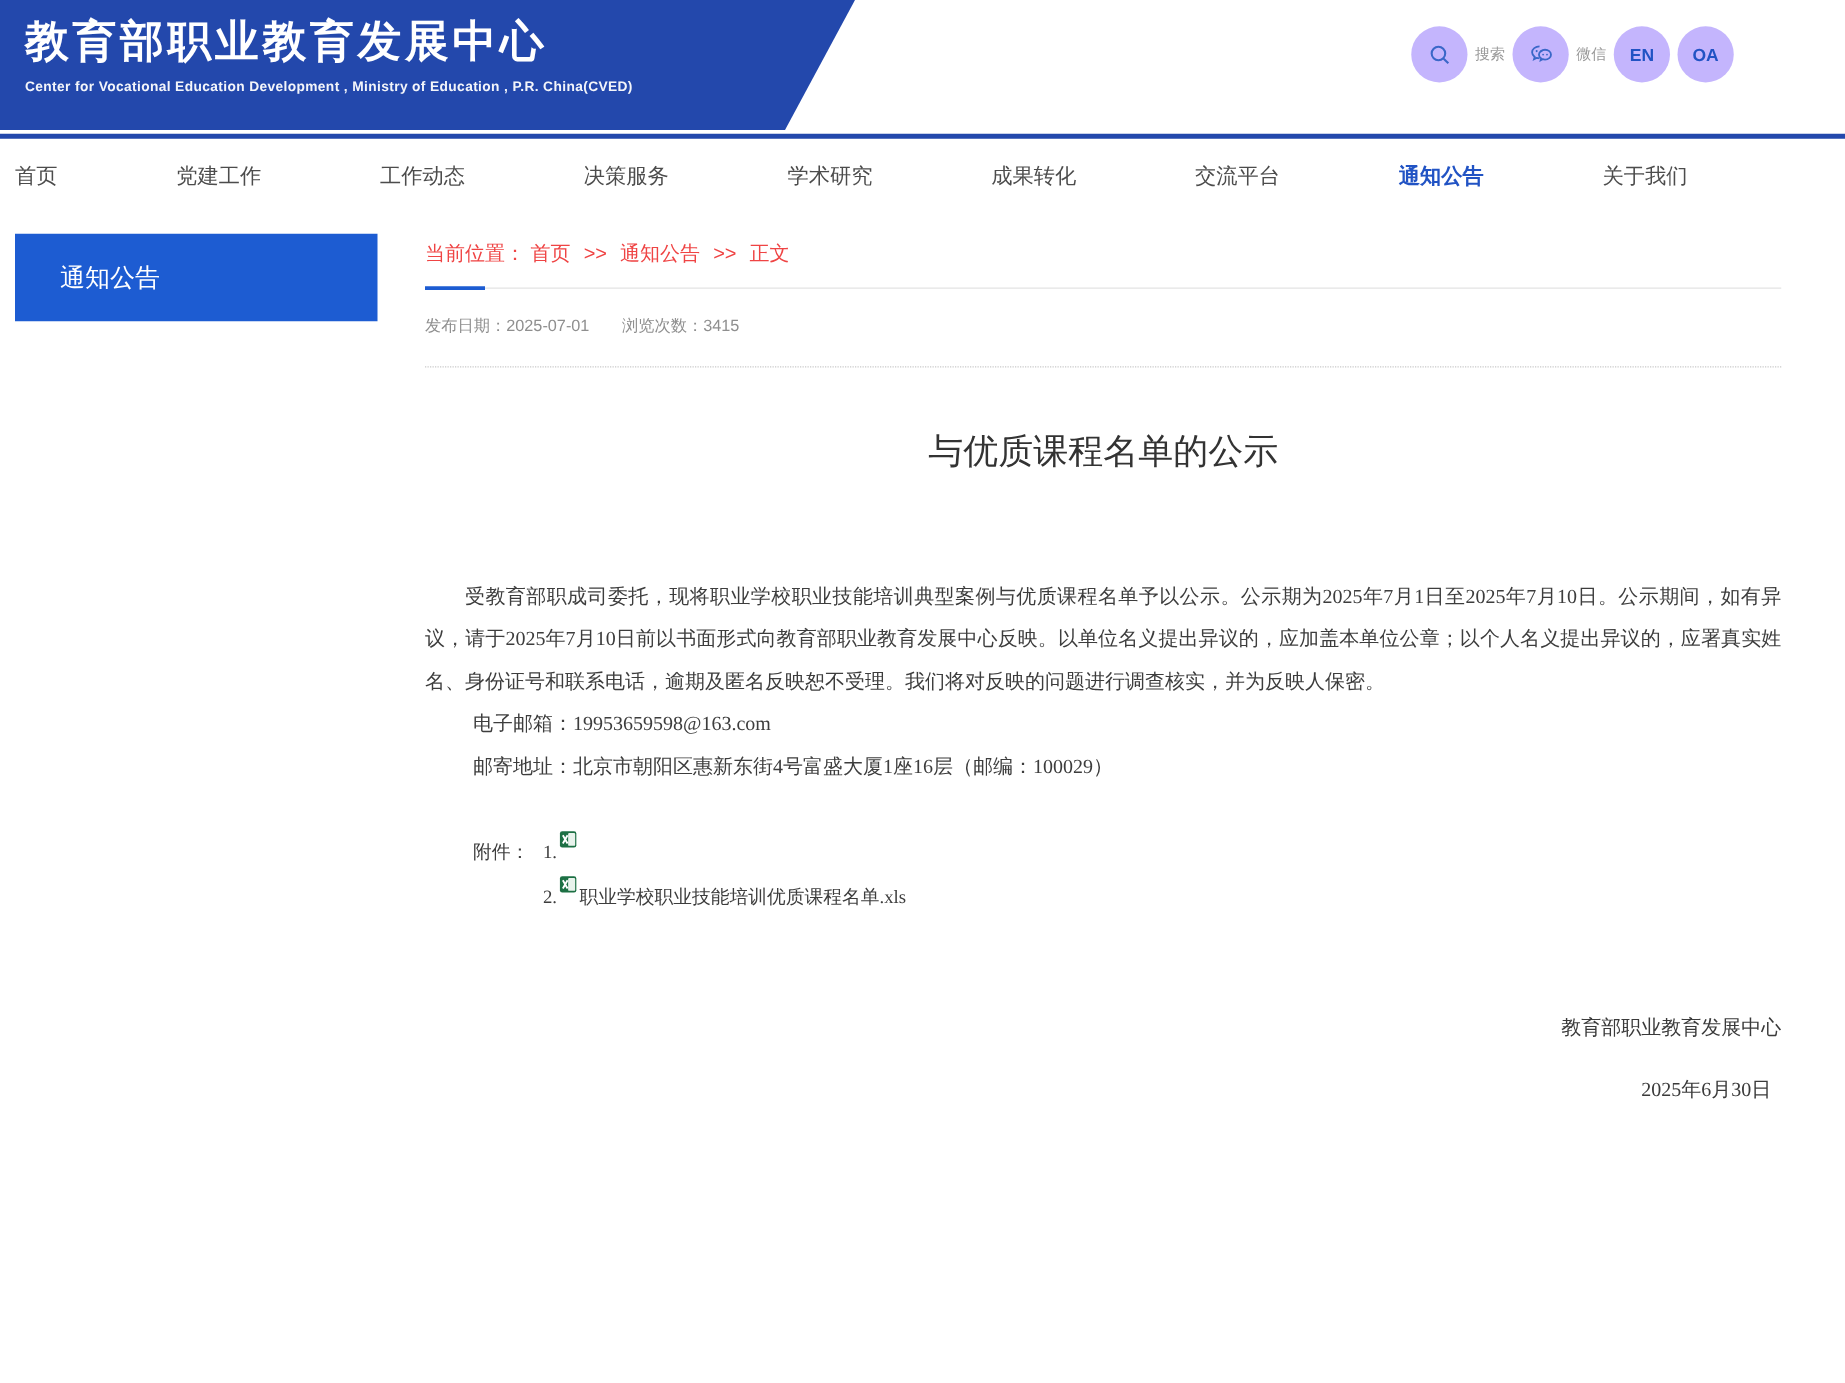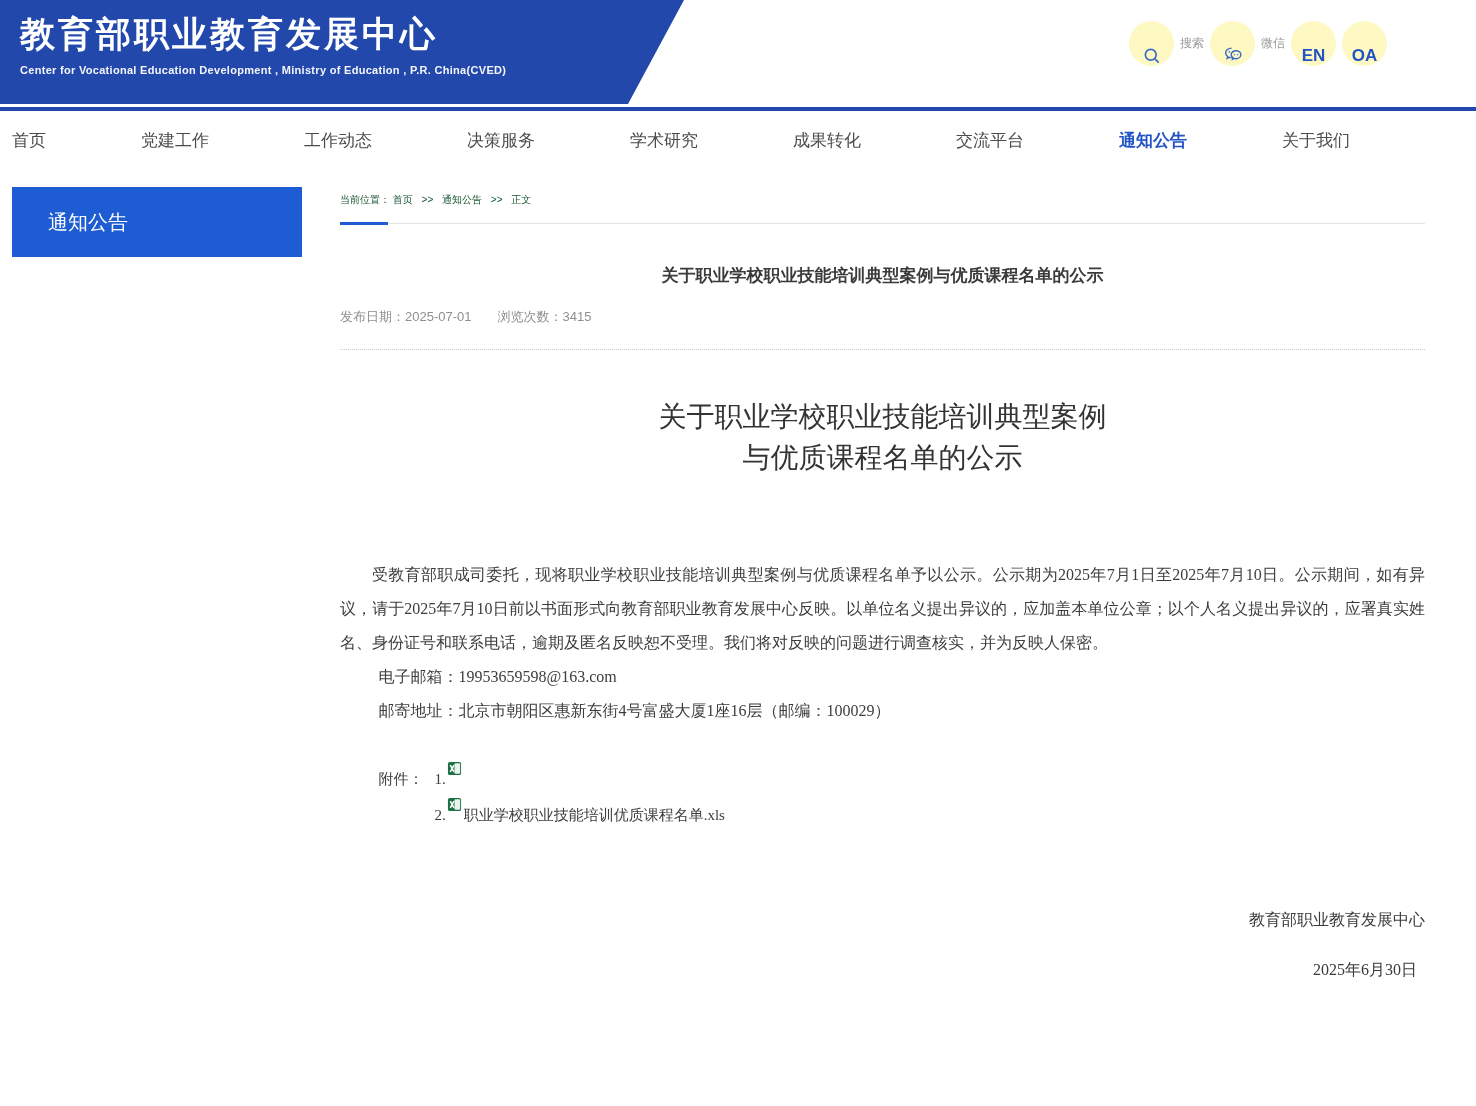--- a/index.html
+++ b/index.html
@@ -8,43 +8,43 @@
 
   
   .header { position:relative; height:104px; background:#ffffff; }
   .header-band { position:absolute; left:0; top:0; width:100%; height:104px;
                  background:#2348ac;
                  clip-path: polygon(0 0, 684px 0, 628px 100%, 0 100%); }
   .logo { position:absolute; left:20px; top:10px; color:#ffffff; z-index:2; }
   .logo-title { font-size:35px; font-weight:bold; letter-spacing:3px; line-height:48px; }
   .logo-sub { font-size:11px; font-weight:bold; letter-spacing:0.3px; margin-top:6px; opacity:.95; }
   .header-icons { position:absolute; right:89px; top:21px; display:flex; align-items:center; gap:6px; z-index:2; }
-  .icon-circle { width:45px; height:45px; border-radius:50%; background:#fef9c3;
-                 display:flex; align-items:flex-end; justify-content:center;
-                 color:#2153c4; font-weight:bold; font-size:17px; cursor:pointer; }
+  .icon-circle { width:45px; height:45px; border-radius:50%; background:#c4b5fd;
+                 display:flex; align-items:center; justify-content:center;
+                 color:#2153c4; font-weight:bold; font-size:14px; cursor:pointer; }
   .vlabel { display:flex; flex-direction:column; font-size:12px; color:#9a9a9a; line-height:17px; text-align:center; }
 
   .blue-rule { height:4px; background:#2348ac; margin-top:3px; }
 
   
   .nav { display:flex; justify-content:space-between; align-items:center;
          height:58px; padding:0 126px 0 12px; }
   .nav-item { font-size:17px; color:#4c4c4c; cursor:pointer; white-space:nowrap; }
   .nav-item.active { color:#2153c4; font-weight:bold; }
 
   
   .main { display:flex; align-items:flex-start; }
   .sidebar { width:290px; margin-left:12px; margin-top:18px; flex:none; }
   .sidebar-current { background:#1d5cd2; color:#ffffff; height:70px;
                      display:flex; align-items:center; padding-left:36px;
                      font-size:20px; cursor:pointer; }
   .content { flex:1; margin-left:38px; margin-right:51px; margin-top:24px; }
 
   
-  .breadcrumb { font-size:10px; color:#14532d; }
+  .breadcrumb { font-size:16px; color:#ef4444; }
   .breadcrumb span { cursor:pointer; }
   .breadcrumb .bc-static { cursor:default; }
   .bc-sep { margin:0 6px; cursor:default; }
   .bc-rule { position:relative; margin-top:15px; border-bottom:1px solid #e3e3e3; height:2px; }
   .bc-rule-blue { position:absolute; left:0; top:0; width:48px; height:3px; background:#1d5cd2; }
 
   
   .article-header-title { text-align:center; margin-top:40px; font-size:17px;
                           font-weight:600; color:#3a3a3a; }
   .article-meta { text-align:left; margin-top:21px; font-size:13px; color:#8f8f8f; }
@@ -149,30 +149,28 @@
       <span>首页</span>
       <span class="bc-sep">&gt;&gt;</span>
       <span>通知公告</span>
       <span class="bc-sep">&gt;&gt;</span>
       <span class="bc-static">正文</span>
     </div>
     <div class="bc-rule">
       <div class="bc-rule-blue"></div>
     </div>
 
-    <div class="article-header-title">关于职业学校职业技能培训典型案例与优质课程名单的公示</div>
 
     <div class="article-meta">
       <span>发布日期：</span><span>2025-07-01</span><span class="gap"></span><span>浏览次数：</span><span>3415</span>
     </div>
 
     <div class="dotted-sep"></div>
 
     <div class="article-title">
-      <div>关于职业学校职业技能培训典型案例</div>
       <div>与优质课程名单的公示</div>
     </div>
 
     <div class="article-body">
       <p class="para">受教育部职成司委托，现将职业学校职业技能培训典型案例与优质课程名单予以公示。公示期为2025年7月1日至2025年7月10日。公示期间，如有异议，请于2025年7月10日前以书面形式向教育部职业教育发展中心反映。以单位名义提出异议的，应加盖本单位公章；以个人名义提出异议的，应署真实姓名、身份证号和联系电话，逾期及匿名反映恕不受理。我们将对反映的问题进行调查核实，并为反映人保密。</p>
       <p class="contact-line">电子邮箱：19953659598@163.com</p>
       <p class="contact-line">邮寄地址：北京市朝阳区惠新东街4号富盛大厦1座16层（邮编：100029）</p>
 
       <div class="attachments">
         <div class="attach-row">

